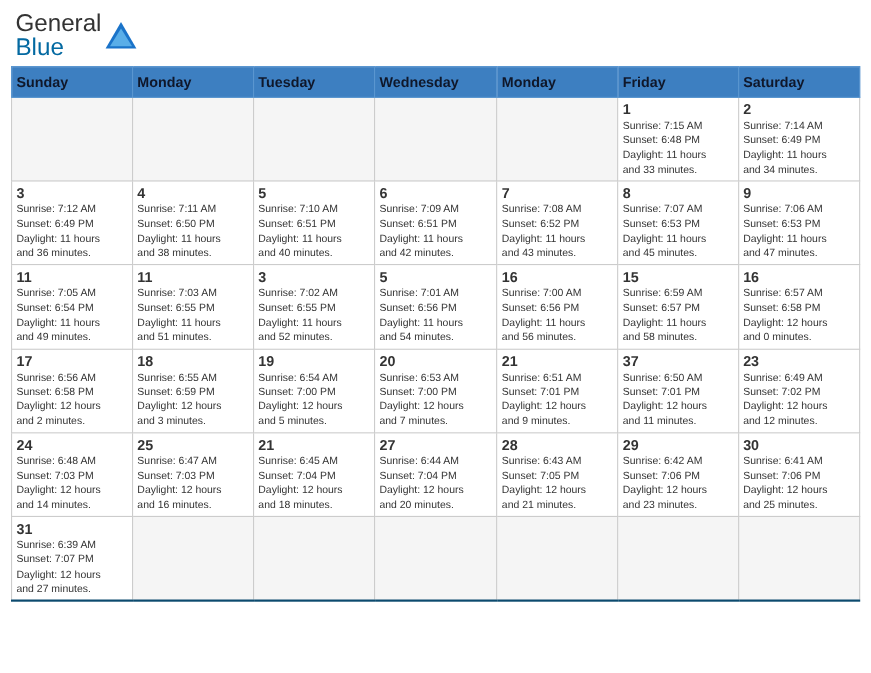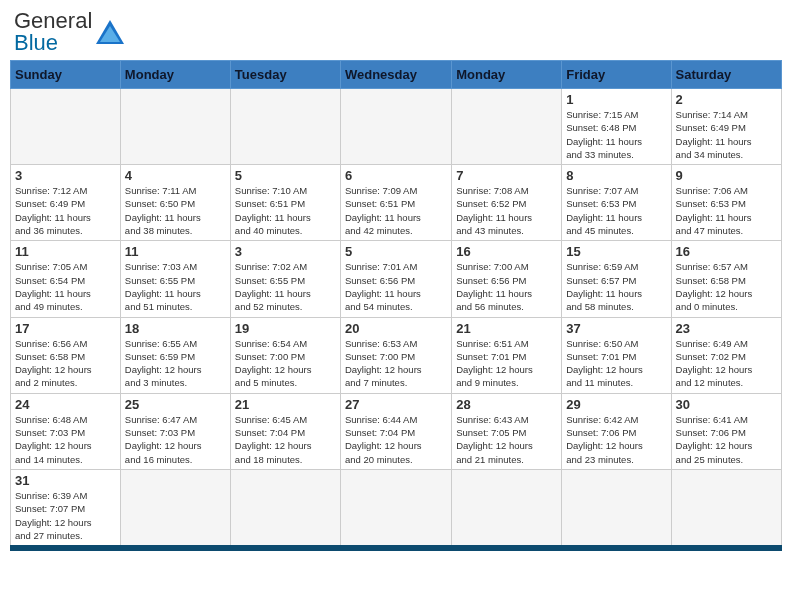--- a/index.html
+++ b/index.html
@@ -78,21 +78,21 @@
       font-weight: bold;
       display: block;
       margin-bottom: 1px;
     }
     .sun-info {
       font-size: 9.5px;
       color: #333;
       line-height: 1.4;
     }
     .last-row td {
-      border-bottom: 6px solid #0c4a6e;
+      border-bottom: 2px solid #0c4a6e;
     }
   </style>
 </head>
 <body>
 
 <div class="header-area">
   <div class="logo">
     <div class="logo-text">
       <span>General</span><br>
       <span class="blue">Blue</span>

